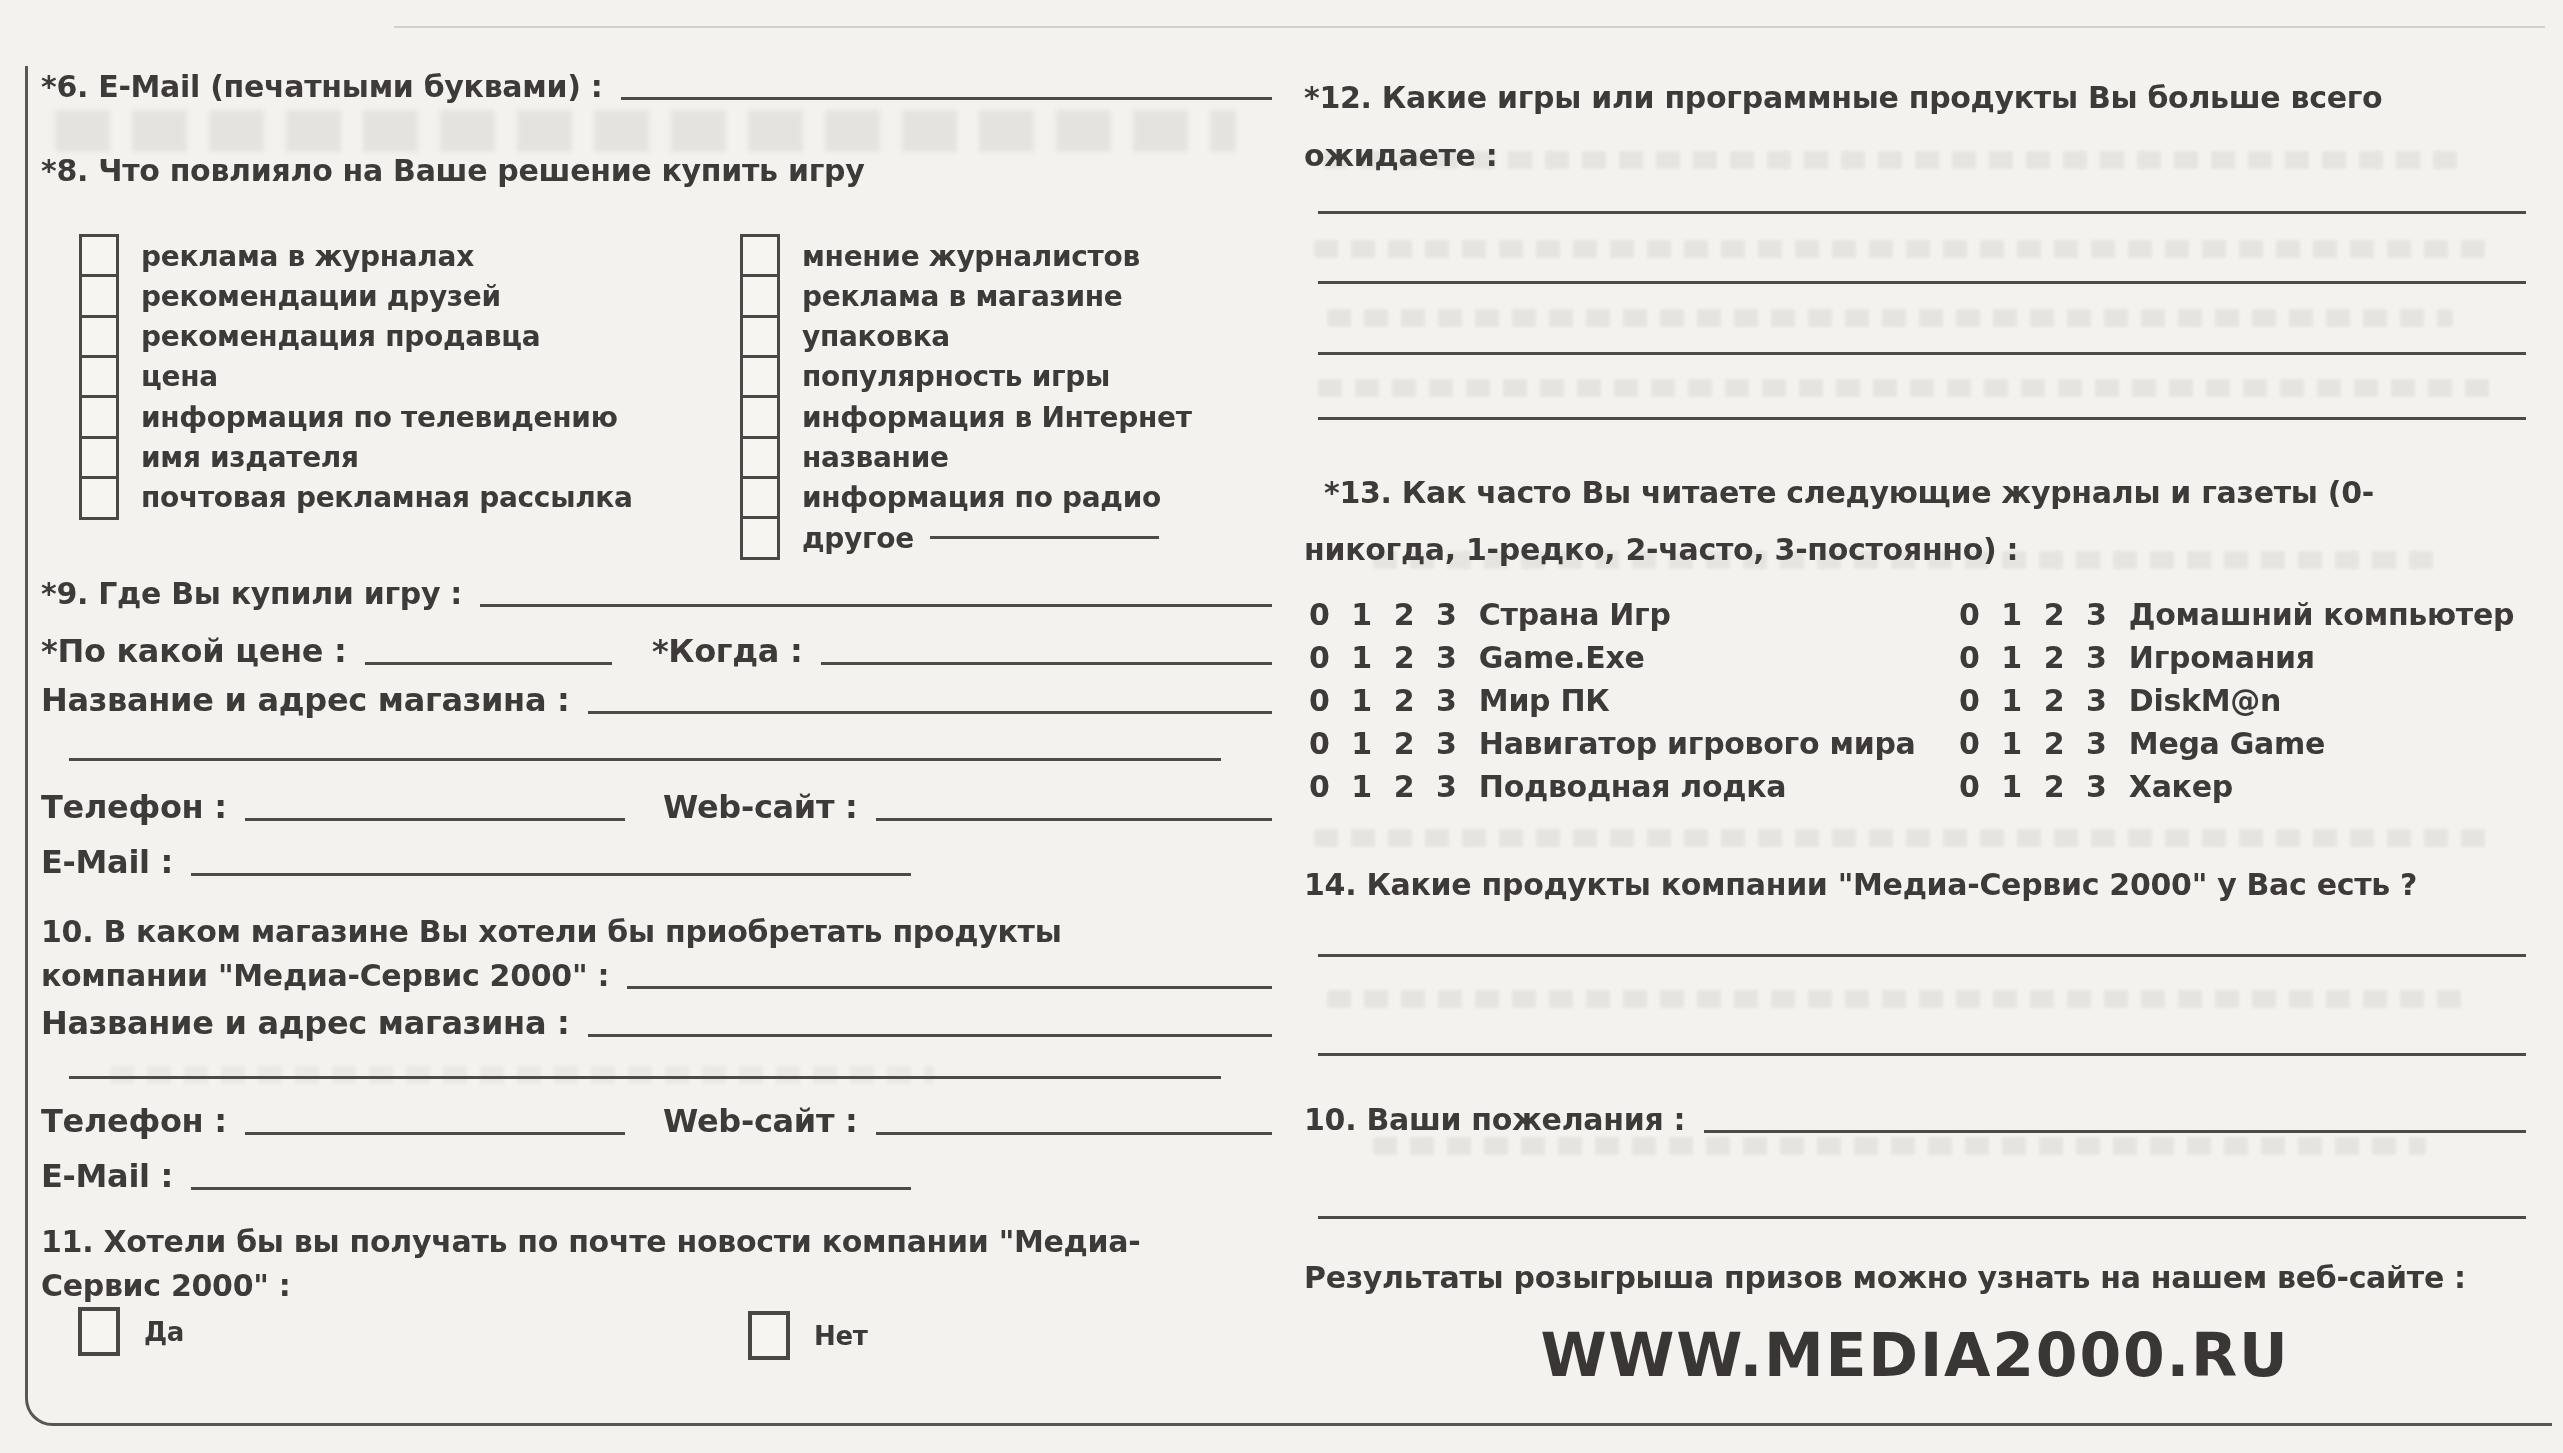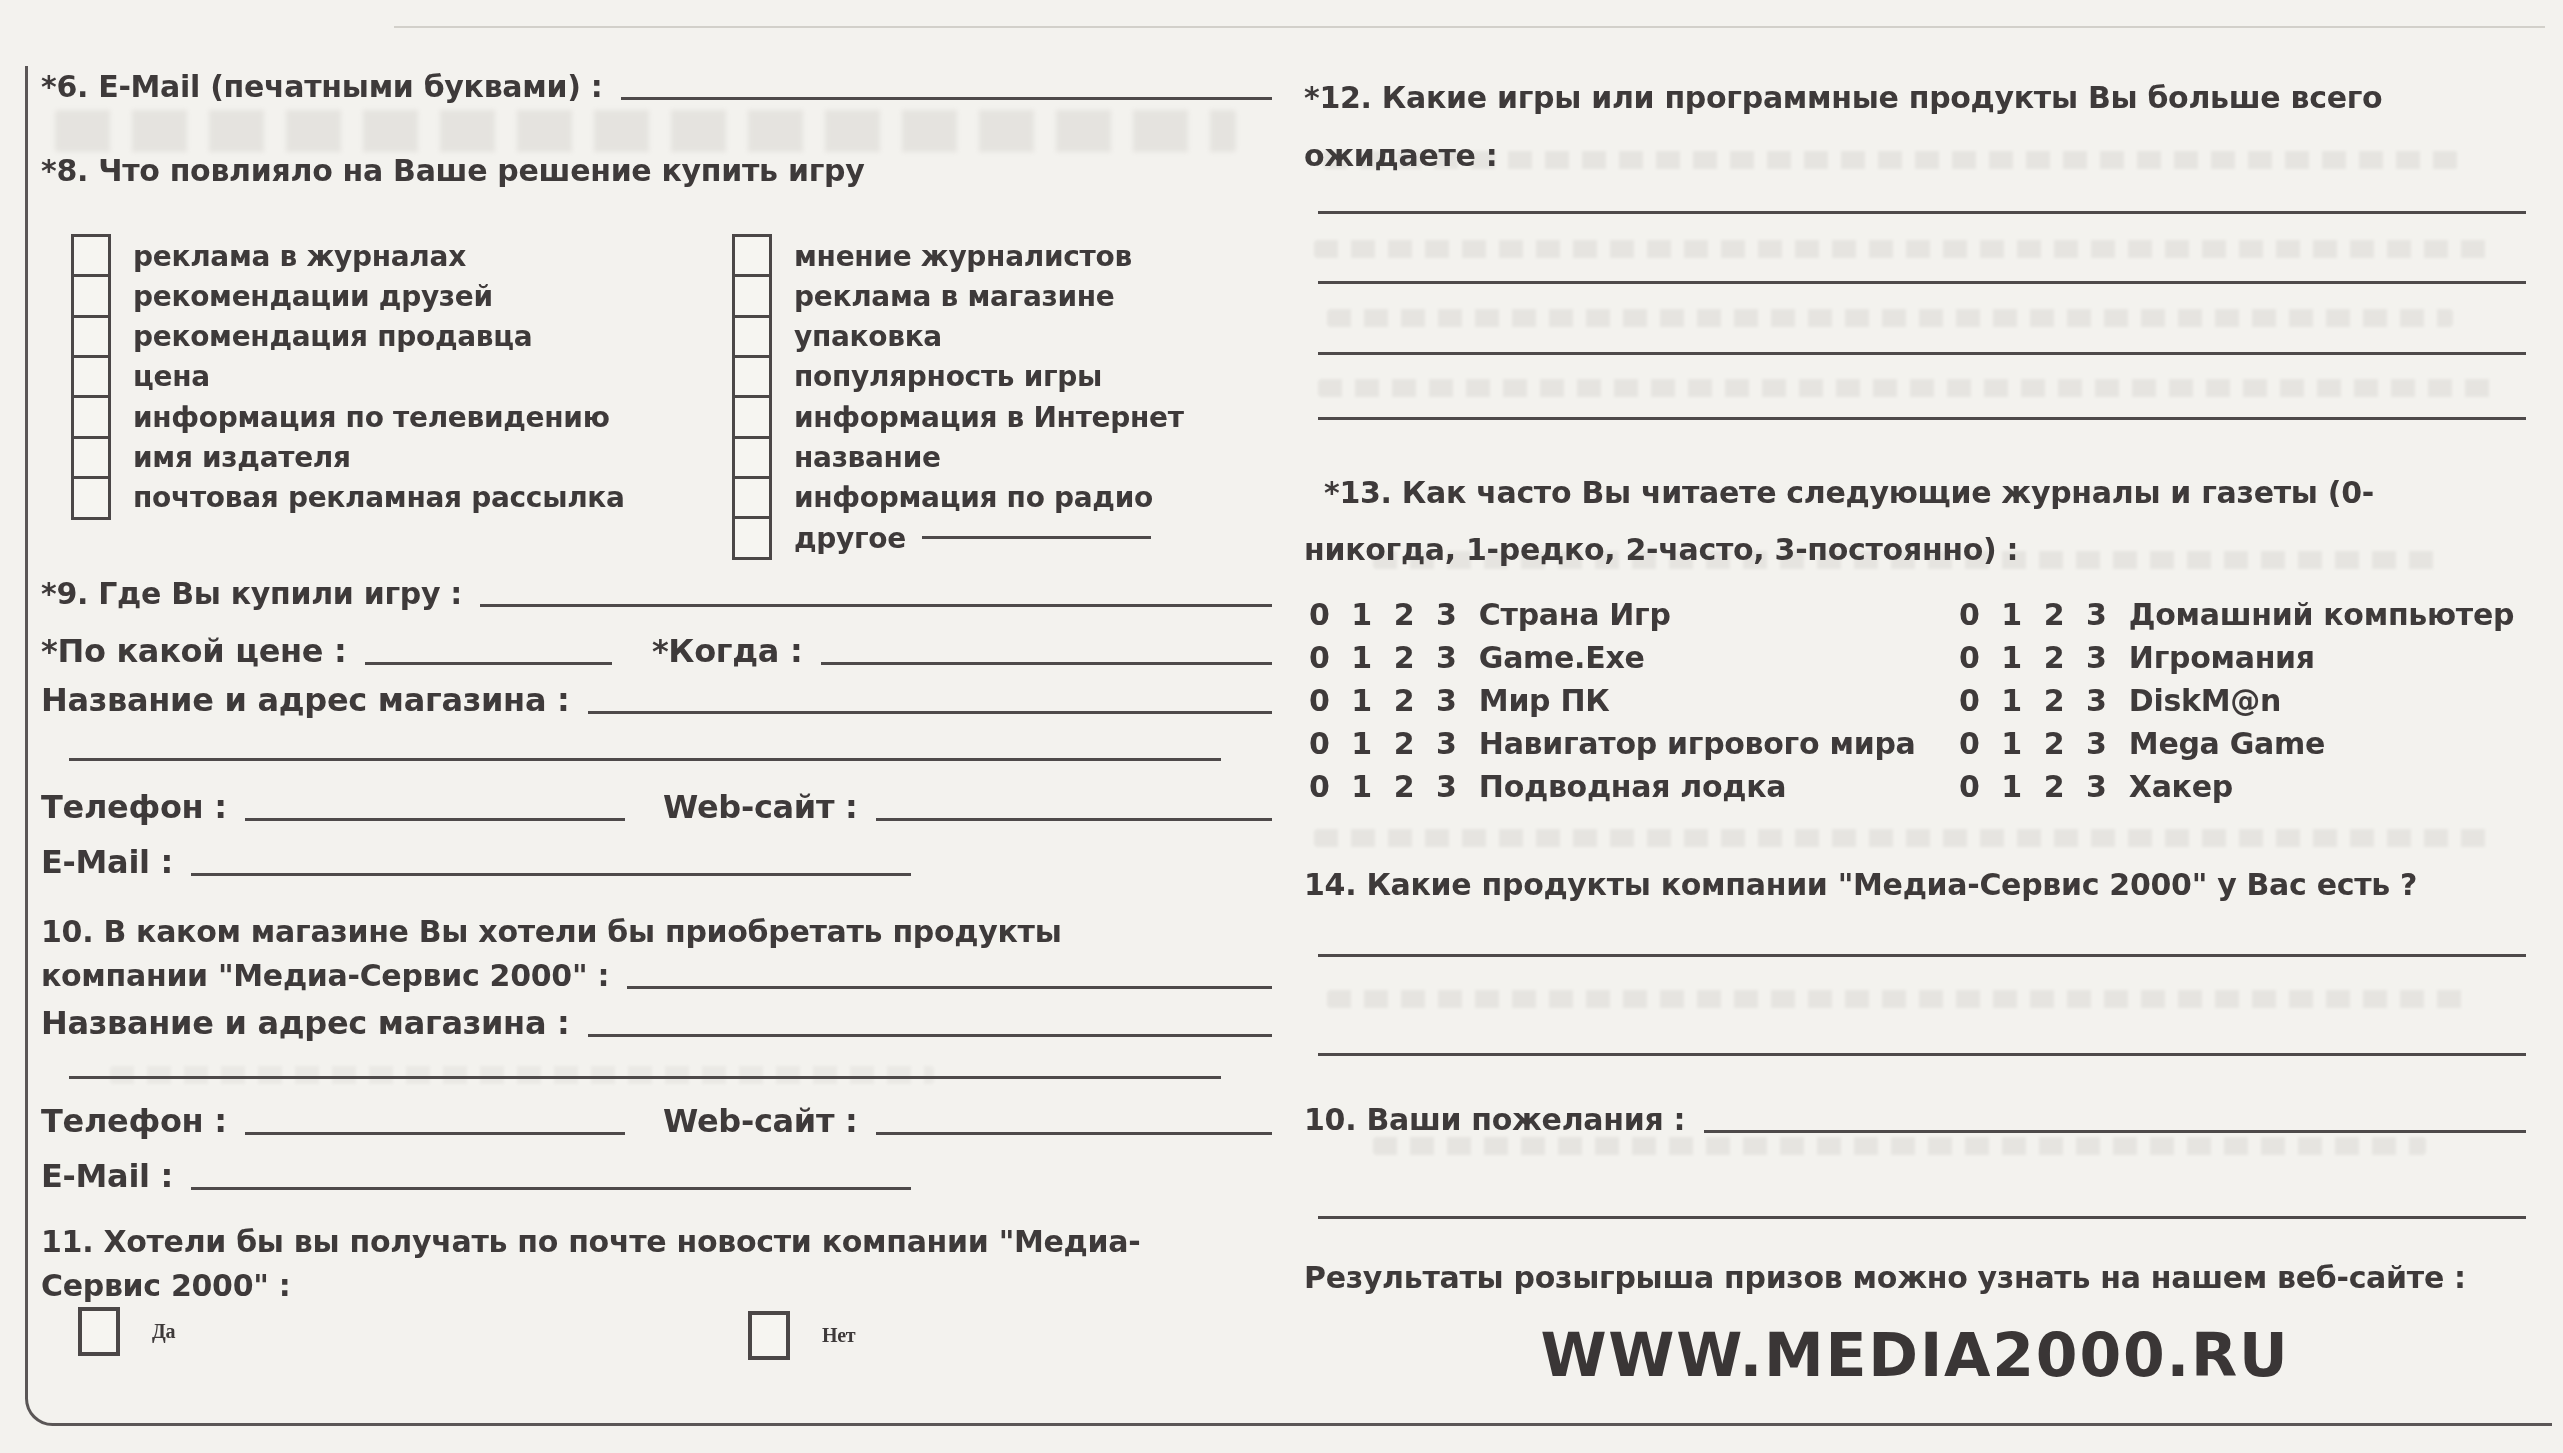--- a/index.html
+++ b/index.html
@@ -17,29 +17,29 @@
   .t31{font-size:32px;}
   .t33{font-size:30px;}
   .line{flex:1;height:0;border-bottom:3.7px solid #4e4a4a;margin-left:18.3px;margin-bottom:4.6px;}
   .line.fixed{flex:0 0 auto;}
   .hline{position:absolute;border-top:3.7px solid #4e4a4a;}
   .frame{position:absolute;left:25px;top:66px;width:2524px;height:1357px;
     border-left:3.7px solid #5a5656;border-bottom:3.7px solid #5a5656;
     border-radius:0 0 0 27.5px;}
   .topline{position:absolute;left:394px;top:26px;width:2151px;border-top:2.7px solid #bcb9b3;opacity:.6;}
   
-  .cb-row{display:flex;align-items:center;height:44px;}
+  .cb-row{display:flex;align-items:center;height:44px;margin-left:8px;}
   .cb-row + .cb-row{margin-top:-3.7px;}
   .cbx{width:40px;height:44px;border:3.7px solid #4b4747;box-sizing:border-box;background:#f6f5f1;flex:0 0 auto;}
   .cb-lbl{margin-left:22px;font-size:28px;white-space:nowrap;}
   .cb-line{flex:0 0 229px;height:0;border-bottom:3.7px solid #4e4a4a;margin-left:16.5px;margin-bottom:1.8px;}
   
   .yn{position:absolute;display:flex;align-items:center;}
   .ynbox{width:42px;height:49px;border:4.6px solid #4b4747;box-sizing:border-box;background:#f6f5f1;}
-  .yn .cb-lbl{margin-left:32px;font-size:20px;font-family:Liberation Serif, serif;}
+  .yn .cb-lbl{margin-left:24px;font-size:26px;}
   
   .mag-row{display:flex;align-items:baseline;height:43px;font-size:30px;white-space:nowrap;}
   .scale{letter-spacing:5.5px;margin-right:16.5px;}
   
   .site{font-size:60px;letter-spacing:1.8px;color:#3a3636;text-align:center;}
   
   .ghost{position:absolute;height:18.3px;opacity:.09;filter:blur(1.8px);border-radius:3.7px;
     background:repeating-linear-gradient(90deg,#6a655f 0 24px,transparent 24px 37px);}
   .ghost.big{height:42px;opacity:.13;filter:blur(2.7px);
     background:repeating-linear-gradient(90deg,#8a857e 0 55px,transparent 55px 77px);}

